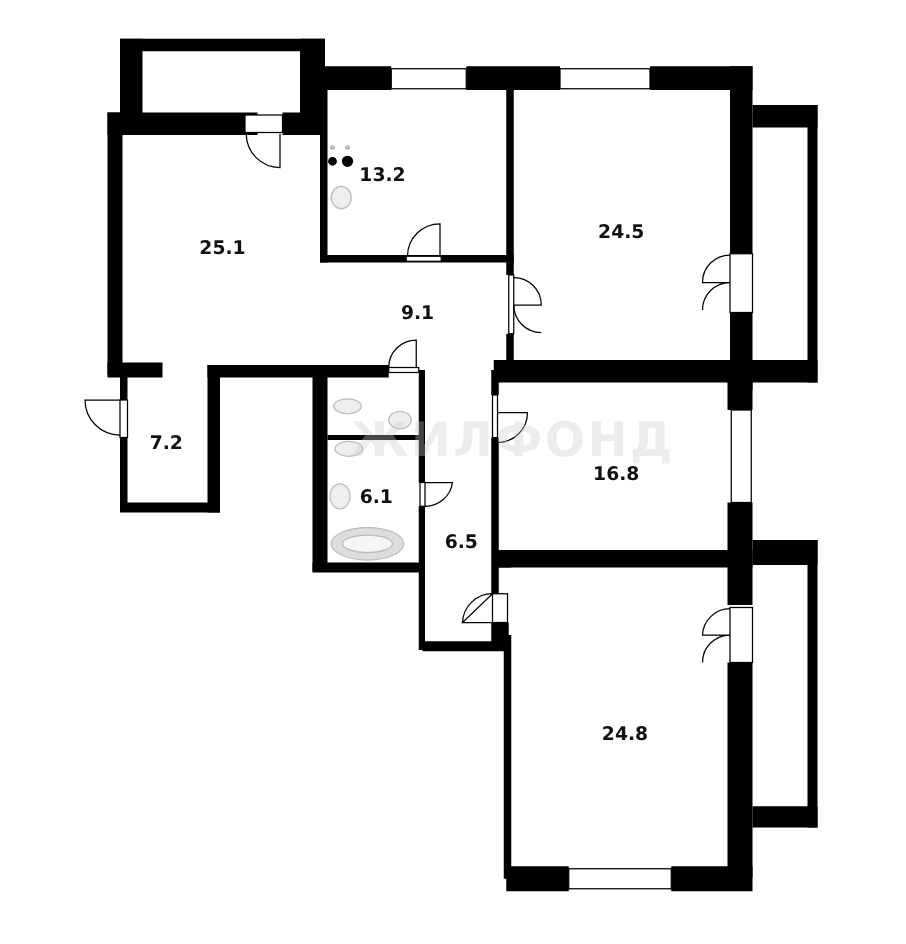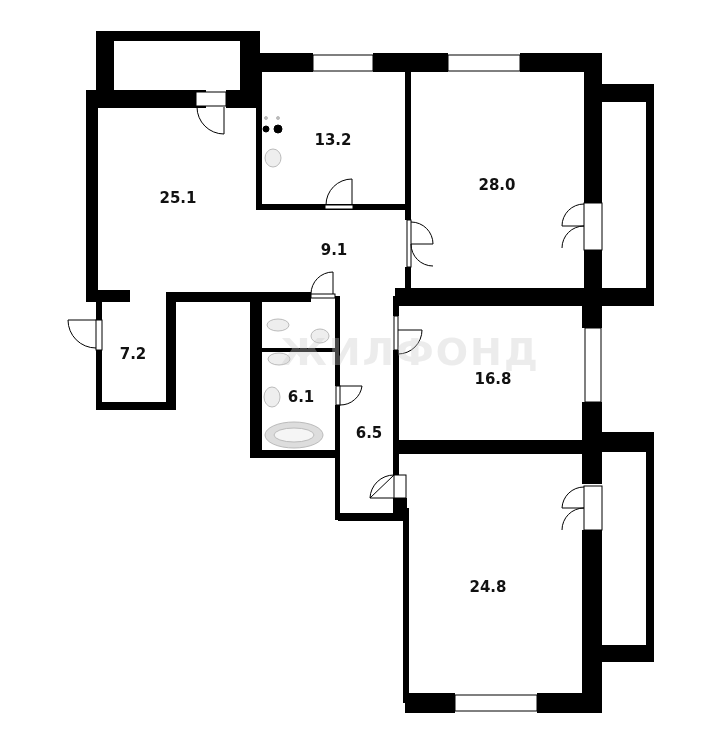--- a/index.html
+++ b/index.html
@@ -134,20 +134,20 @@
     <g>
       <ellipse cx="294" cy="435" rx="29" ry="13" fill="#ddd"></ellipse>
       <ellipse cx="294" cy="435" rx="20" ry="7" fill="#f5f5f5"></ellipse>
     </g>
   </g>
 </svg>
 
 <div class="watermark" style="left:362px;top:352px;">ЖИЛФОНД</div>
 
 <div class="label" style="left:178px;top:198px;">25.1</div>
-<div class="label" style="left:306px;top:140px;margin-left:27px;">13.2</div>
-<div class="label" style="left:497px;top:185px;">28.0</div>
+<div class="label" style="left:306px;top:140px;">13.2</div>
+<div class="label" style="left:497px;top:185px;">24.5</div>
 <div class="label" style="left:334px;top:250px;">9.1</div>
 <div class="label" style="left:133px;top:354px;">7.2</div>
 <div class="label" style="left:301px;top:397px;">6.1</div>
 <div class="label" style="left:369px;top:433px;">6.5</div>
 <div class="label" style="left:493px;top:379px;">16.8</div>
-<div class="label" style="left:488px;top:587px;">24.8</div>
+<div class="label" style="left:500px;top:587px;">24.8</div>
 
 </body></html>

